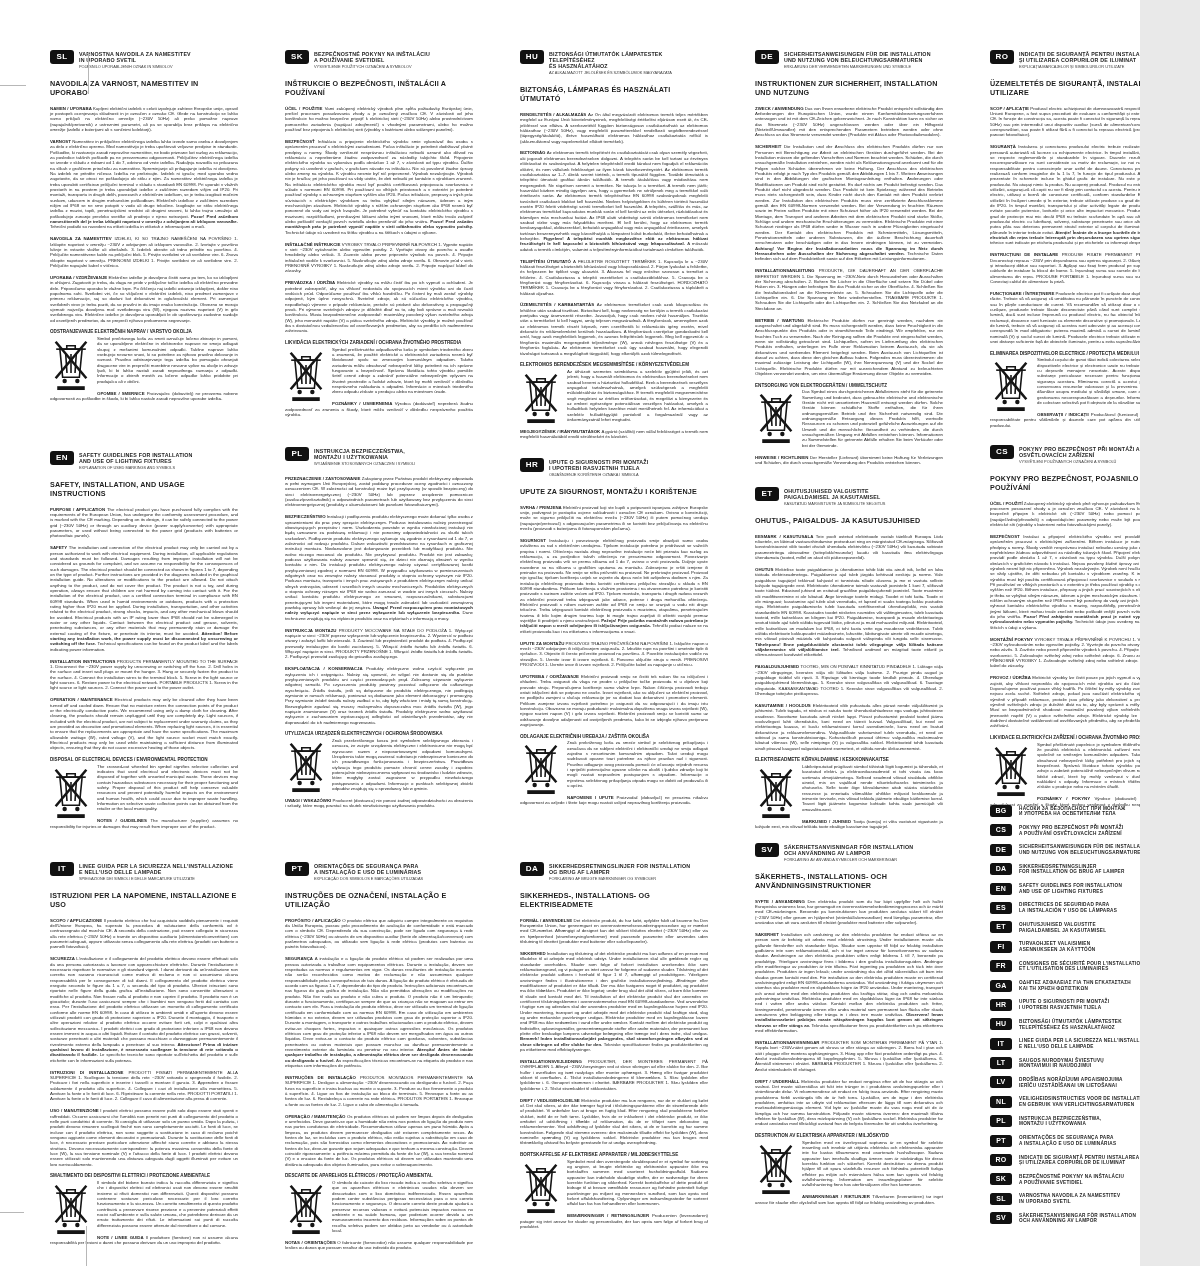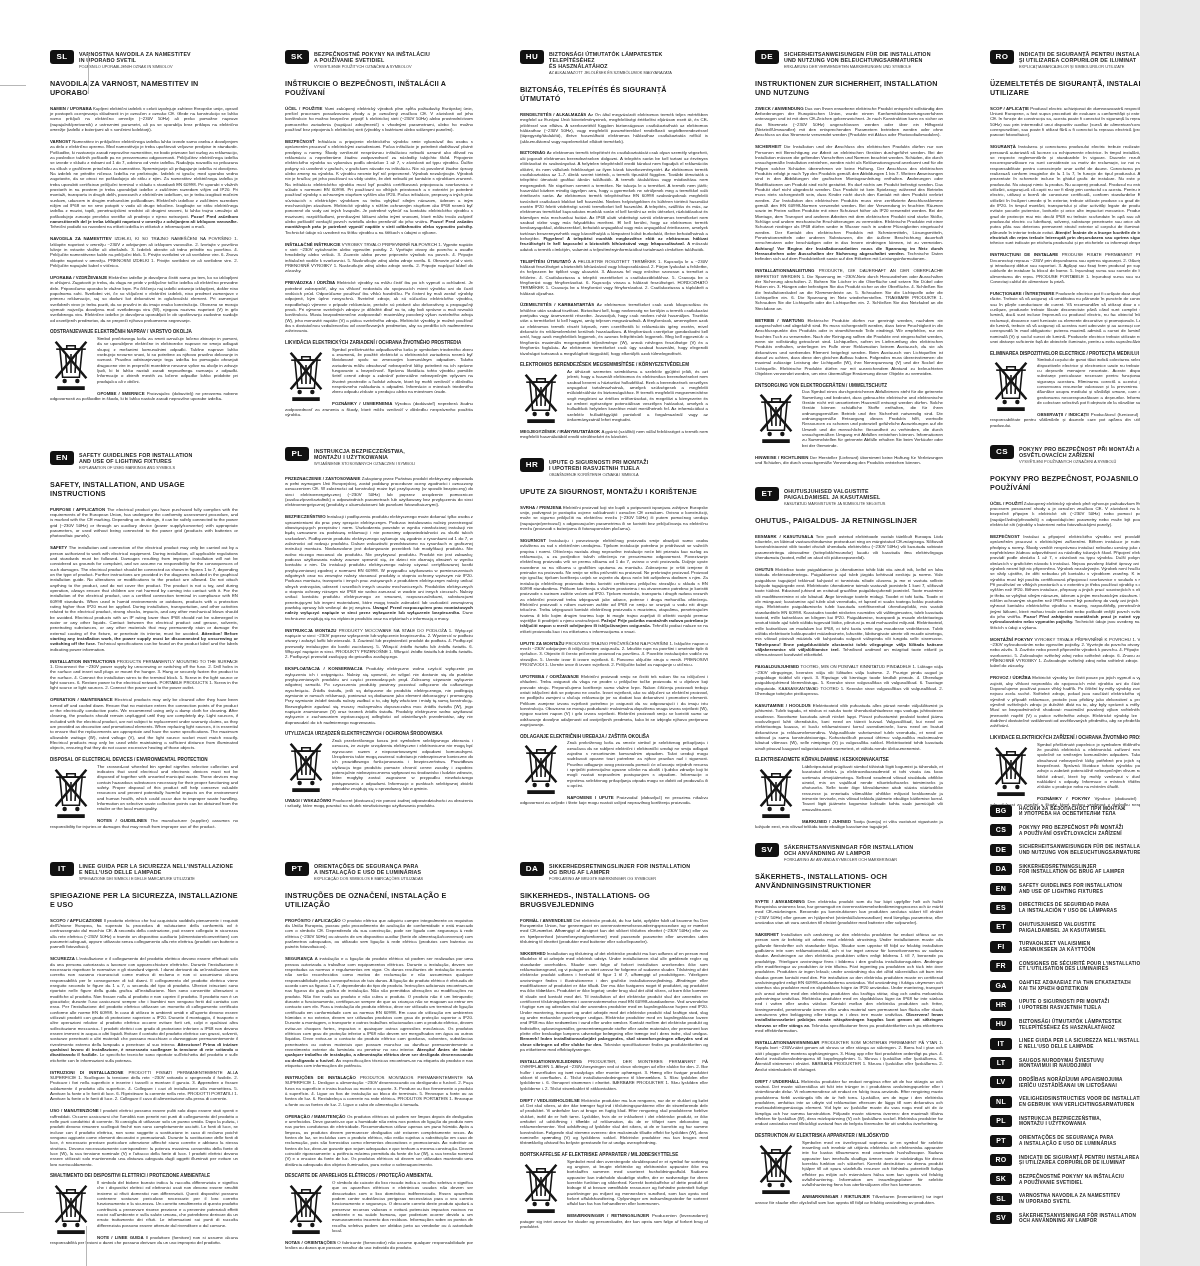--- a/index.html
+++ b/index.html
@@ -111,21 +111,21 @@
         <div class="sec-head">
           <span class="badge">IT</span>
           <span class="head-text">
             <span class="head-title">
               <div>LINEE GUIDA PER LA SICUREZZA NELL'INSTALLAZIONE</div>
               <div>E NELL'USO DELLE LAMPADE</div>
             </span>
             <span class="head-sub">SPIEGAZIONE DEI SIMBOLI E DELLE MARCATURE UTILIZZATE</span>
           </span>
         </div>
-        <div class="sec-title">SPIEGAZIONE PER LA SICUREZZA, INSTALLAZIONE E USO</div>
+        <div class="sec-title">ISTRUZIONI PER LA NAPOMENE, INSTALLAZIONE E USO</div>
         <p class="body"><b>SCOPO / APPLICAZIONE </b>Il prodotto elettrico che hai acquistato soddisfa pienamente i requisiti dell'Unione Europea, ha superato la procedura di valutazione della conformità ed è contrassegnato dal marchio CE. A seconda della costruzione, può essere collegato in sicurezza alla rete elettrica (~230V 50Hz) o tramite un dispositivo ausiliario (alimentatore/convertitore) con parametri adeguati, oppure utilizzato senza collegamento alla rete elettrica (prodotti con batterie o pannelli fotovoltaici). </p>
         <p class="body"><b>SICUREZZA </b>L'installazione e il collegamento del prodotto elettrico devono essere effettuati solo da una persona autorizzata a lavorare con apparecchiature elettriche. Durante l'installazione è necessario rispettare le normative e gli standard vigenti. I danni derivanti da un'installazione non corretta non saranno riconosciuti come motivo di reclamo e non ci assumiamo alcuna responsabilità per le conseguenze di tali danni. Il collegamento del prodotto elettrico viene eseguito secondo le figure da 1 a 7, a seconda del tipo di prodotto. Ulteriori istruzioni sono riportate nelle figure della guida grafica all'installazione. Non sono consentite alterazioni o modifiche al prodotto. Non fissare nulla al prodotto e non coprire il prodotto. Il prodotto non è un giocattolo; durante l'uso assicurarsi sempre che i bambini non vengano feriti dal contatto con esso. Per l'installazione del prodotto elettrico utilizzare un morsetto di collegamento certificato conforme alle norme EN 60998. In caso di utilizzo in ambienti umidi e all'aperto devono essere utilizzati prodotti con grado di protezione superiore a IP20. Durante il montaggio, il trasporto e altre operazioni relative al prodotto elettrico occorre evitare forti urti, colpi e qualsiasi altra sollecitazione meccanica. I prodotti elettrici con grado di protezione inferiore a IP68 non devono essere immersi in acqua o altri liquidi. Evitare il contatto del prodotto elettrico con grassi, solventi, sostanze penetranti o altri materiali che possano macchiare o danneggiare permanentemente il rivestimento esterno della lampada o penetrare al suo interno. <b>Attenzione! Prima di iniziare qualsiasi lavoro di installazione, è necessario scollegare la tensione di rete svitando o disattivando il fusibile. </b>Le specifiche tecniche sono riportate sull'etichetta del prodotto e sulle etichette con le informazioni sulla potenza.</p>
         <p class="body"><b>ISTRUZIONI DI INSTALLAZIONE </b>PRODOTTI FISSATI PERMANENTEMENTE ALLA SUPERFICIE 1. Scollegare la tensione della rete ~230V svitando o spegnendo il fusibile. 2. Praticare i fori nella superficie e inserire i tasselli o montare il gancio. 3. Appendere o fissare saldamente il prodotto alla superficie. 4. Collegare i cavi di installazione alla morsettiera. 5. Avvitare la fonte o le fonti di luce. 6. Ripristinare la corrente nella rete. PRODOTTI PORTATILI 1. Avvitare la fonte o le fonti di luce. 2. Collegare il cavo di alimentazione alla presa di corrente. </p>
         <p class="body"><b>USO / MANUTENZIONE </b>I prodotti elettrici possono essere puliti solo dopo essere stati spenti e raffreddati. Occorre assicurarsi che l'umidità non penetri nei punti di collegamento del prodotto o nelle parti conduttrici di corrente. Si consiglia di utilizzare solo un panno umido. Dopo la pulizia, i prodotti devono rimanere scollegati finché non sono completamente asciutti. Le fonti di luce, se incluse con il prodotto elettrico, non sono soggette a sostituzione in caso di reclamo poiché vengono aggiunte come elementi decorativi e promozionali. Durante la sostituzione delle fonti di luce, è necessario prestare particolare attenzione affinché siano corrette e abbiano la stessa struttura. Devono necessariamente corrispondere: la potenza massima consentita della fonte di luce (W), la sua tensione nominale (V) e l'attacco della fonte di luce. I prodotti elettrici devono essere utilizzati solo mantenendo una distanza adeguata dagli oggetti illuminati per evitare un loro surriscaldamento. </p>
         <div class="disposal">
           <div class="disp-head">SMALTIMENTO DEI DISPOSITIVI ELETTRICI / PROTEZIONE AMBIENTALE</div>
           <p class="body"><span class="weee">
               <svg viewBox="0 0 34 50" width="36" height="53" xmlns="http://www.w3.org/2000/svg">
                 <g fill="none" stroke="#151515" stroke-width="1.5">
                   <path d="M6.5 10.5 h21 l-2.6 26.5 h-15.8 z"></path>
@@ -266,21 +266,21 @@
         <div class="sec-head">
           <span class="badge">HU</span>
           <span class="head-text">
             <span class="head-title">
               <div>BIZTONSÁGI ÚTMUTATÓK LÁMPATESTEK TELEPÍTÉSÉHEZ</div>
               <div>ÉS HASZNÁLATÁHOZ</div>
             </span>
             <span class="head-sub">AZ ALKALMAZOTT JELÖLÉSEK ÉS SZIMBÓLUMOK MAGYARÁZATA</span>
           </span>
         </div>
-        <div class="sec-title">BIZTONSÁG, TELEPÍTÉS ÉS SIGURANȚĂ ÚTMUTATÓ</div>
+        <div class="sec-title">BIZTONSÁG, LÁMPARAS ÉS HASZNÁLATI ÚTMUTATÓ</div>
         <p class="body"><b>RENDELTETÉS / ALKALMAZÁS </b>Az Ön által megvásárolt elektromos termék teljes mértékben megfelel az Európai Unió követelményeinek, megfelelőségi értékelési eljáráson esett át, és CE-jelöléssel van ellátva. A szerkezetétől függően biztonságosan csatlakoztatható az elektromos hálózathoz (~230V 50Hz), vagy megfelelő paraméterekkel rendelkező segédberendezéssel (tápegység/átalakító), illetve használható elektromos hálózathoz csatlakoztatás nélkül is (akkumulátorral vagy napelemekkel ellátott termékek). </p>
         <p class="body"><b>BIZTONSÁG </b>Az elektromos termék telepítését és csatlakoztatását csak olyan személy végezheti, aki jogosult elektromos berendezéseken dolgozni. A telepítés során be kell tartani az érvényes előírásokat és szabványokat. A helytelen telepítésből eredő károkat nem fogadjuk el reklamációs okként, és nem vállalunk felelősséget az ilyen károk következményeiért. Az elektromos termék csatlakoztatása az 1–7. ábrák szerint történik, a termék típusától függően. További útmutatók a telepítési útmutató grafikai ábráin találhatók. A termék átalakítása vagy módosítása nem megengedett. Ne rögzítsen semmit a termékre. Ne takarja le a terméket. A termék nem játék; használat közben mindig ügyeljen arra, hogy a gyermekek ne sérüljenek meg a termékkel való érintkezés során. Az elektromos termék telepítéséhez EN 60998 szabványoknak megfelelő tanúsított csatlakozó blokkot kell használni. Nedves helyiségekben és kültéren történő használat esetén IP20 feletti védettségi szintű termékeket kell használni. A telepítés, szállítás és más, az elektromos termékkel kapcsolatos munkák során el kell kerülni az erős ütéseket, rázkódásokat és bármilyen más mechanikai hatást. Az IP68 alatti védettségi szintű elektromos termékeket nem szabad vízbe vagy más folyadékba meríteni. El kell kerülni, hogy az elektromos termék kenőanyagokkal, oldószerekkel, behatoló anyagokkal vagy más anyagokkal érintkezzen, amelyek tartósan beszennyezhetik vagy károsíthatják a lámpatest külső burkolatát, illetve behatolhatnak a belsejébe. <b>Figyelem! A telepítési munkák megkezdése előtt az elektromos hálózat feszültségét le kell kapcsolni a biztosíték kihúzásával vagy lekapcsolásával. </b>A műszaki adatok a termék címkéjén, valamint a teljesítményinformációkat tartalmazó címkéken találhatók.</p>
         <p class="body"><b>TELEPÍTÉSI ÚTMUTATÓ </b>A FELÜLETRE RÖGZÍTETT TERMÉKEK 1. Kapcsolja le a ~230V hálózati feszültséget a biztosíték kihúzásával vagy kikapcsolásával. 2. Fúrjon lyukakat a felületbe, és helyezzen be tipliket vagy akasztót. 3. Akassza fel vagy erősítse szorosan a terméket a felületre. 4. Csatlakoztassa a telepítő vezetékeket a csatlakozóblokkhoz. 5. Csavarja be a fényforrást vagy fényforrásokat. 6. Kapcsolja vissza a hálózati feszültséget. HORDOZHATÓ TERMÉKEK 1. Csavarja be a fényforrást vagy fényforrásokat. 2. Csatlakoztassa a tápkábelt a hálózati aljzathoz. </p>
         <p class="body"><b>ÜZEMELTETÉS / KARBANTARTÁS </b>Az elektromos termékeket csak azok kikapcsolása és lehűlése után szabad tisztítani. Biztosítani kell, hogy nedvesség ne kerüljön a termék csatlakozási pontjaiba vagy áramvezető részeibe. Javasoljuk, hogy csak nedves ruhát használjon. Tisztítás után a termékeket ki kell hagyni, amíg teljesen megszáradnak. A fényforrások, amennyiben azok az elektromos termék részét képezik, nem cserélhetők ki reklamációs igény esetén, mivel dekoratív és reklámelemként kerülnek hozzáadásra. A fényforrások cseréjekor gondoskodni kell arról, hogy azok megfelelőek legyenek, és azonos felépítésűek legyenek. Meg kell egyezniük: a fényforrás maximális megengedett teljesítménye (W), annak névleges feszültsége (V) és a fényforrás foglalata. Az elektromos termékeket csak úgy szabad használni, hogy elegendő távolságot tartsanak a megvilágított tárgyaktól, hogy elkerüljék azok túlmelegedését. </p>
         <div class="disposal">
           <div class="disp-head">ELEKTROMOS BERENDEZÉSEK MEGSEMMISÍTÉSE / KÖRNYEZETVÉDELEM</div>
           <p class="body"><span class="weee">
               <svg viewBox="0 0 34 50" width="36" height="53" xmlns="http://www.w3.org/2000/svg">
                 <g fill="none" stroke="#151515" stroke-width="1.5">
                   <path d="M6.5 10.5 h21 l-2.6 26.5 h-15.8 z"></path>
@@ -342,21 +342,21 @@
         <div class="sec-head">
           <span class="badge">DA</span>
           <span class="head-text">
             <span class="head-title">
               <div>SIKKERHEDSRETNINGSLINJER FOR INSTALLATION</div>
               <div>OG BRUG AF LAMPER</div>
             </span>
             <span class="head-sub">FORKLARING AF BRUGTE MÆRKNINGER OG SYMBOLER</span>
           </span>
         </div>
-        <div class="sec-title">SIKKERHEDS-, INSTALLATIONS- OG BRUGSVEJLEDNING</div>
+        <div class="sec-title">SIKKERHEDS-, INSTALLATIONS- OG ELEKTRISEADMETE</div>
         <p class="body"><b>FORMÅL / ANVENDELSE </b>Det elektriske produkt, du har købt, opfylder fuldt ud kravene fra Den Europæiske Union, har gennemgået en overensstemmelsesvurderingsprocedure og er mærket med CE-mærket. Afhængigt af designet kan det sikkert tilsluttes elnettet (~230V 50Hz) eller via en hjælpeenhed (strømforsyning/omformer) med passende parametre eller anvendes uden tilslutning til elnettet (produkter med batterier eller solcellepaneler). </p>
         <p class="body"><b>SIKKERHED </b>Installation og tilslutning af det elektriske produkt må kun udføres af en person med tilladelse til at arbejde med elektrisk udstyr. Under installationen skal alle gældende regler og standarder overholdes. Skader som følge af forkert installation anerkendes ikke som reklamationsgrund, og vi påtager os intet ansvar for følgerne af sådanne skader. Tilslutning af det elektriske produkt udføres i henhold til figur 1 til 7, afhængigt af produkttypen. Yderligere anvisninger findes i illustrationerne i den grafiske installationsvejledning. Ændringer eller modifikationer af produktet er ikke tilladt. Der må ikke fastgøres noget til produktet, og produktet må ikke tildækkes. Produktet er ikke legetøj; under brug skal det altid sikres, at børn ikke kommer til skade ved kontakt med det. Til installation af det elektriske produkt skal der anvendes en certificeret tilslutningsklemme i overensstemmelse med EN 60998-standarderne. Ved anvendelse i fugtige rum og udendørs skal der anvendes produkter med en kapslingsklasse højere end IP20. Under montering, transport og andet arbejde med det elektriske produkt skal kraftige stød, slag og andre mekaniske påvirkninger undgås. Elektriske produkter med en kapslingsklasse lavere end IP68 må ikke nedsænkes i vand eller andre væsker. Kontakt mellem det elektriske produkt og fedtstoffer, opløsningsmidler, gennemtrængende stoffer eller andre materialer, der permanent kan plette eller beskadige lampens udvendige belægning eller trænge ind i dens indre, skal undgås. <b>Bemærk! Inden installationsarbejdet påbegyndes, skal strømforsyningen afbrydes ved at skrue sikringen ud eller slukke for den. </b>Tekniske specifikationer findes på produktetiketten og på etiketterne med effektoplysninger.</p>
         <p class="body"><b>INSTALLATIONSVEJLEDNING </b>PRODUKTER, DER MONTERES PERMANENT PÅ OVERFLADEN 1. Afbryd ~230V-forsyningen ved at skrue sikringen ud eller slukke for den. 2. Bor huller i overfladen og isæt rawlplugs eller monter ophænget. 3. Hæng eller fastgør produktet sikkert til overfladen. 4. Tilslut installationsledningerne til klemrækken. 5. Skru lyskilden eller lyskilderne i. 6. Genopret strømmen i elnettet. BÆRBARE PRODUKTER 1. Skru lyskilden eller lyskilderne i. 2. Tilslut strømkablet til stikkontakten. </p>
         <p class="body"><b>DRIFT / VEDLIGEHOLDELSE </b>Elektriske produkter må kun rengøres, når de er slukket og kølet af. Det skal sikres, at der ikke trænger fugt ind i tilslutningspunkterne eller de strømførende dele af produktet. Vi anbefaler kun at bruge en fugtig klud. Efter rengøring skal produkterne forblive slukket, indtil de er helt tørre. Lyskilder, hvis de er inkluderet i det elektriske produkt, er ikke omfattet af udskiftning i tilfælde af reklamation, da de er tilføjet som dekorative og reklameelementer. Ved udskiftning af lyskilder skal det sikres, at de er korrekte og har samme konstruktion. Følgende skal stemme overens: den maksimale tilladte effekt for lyskilden (W), dens nominelle spænding (V) og lyskildens sokkel. Elektriske produkter må kun bruges med tilstrækkelig afstand fra belyste genstande for at undgå overophedning. </p>
         <div class="disposal">
           <div class="disp-head">BORTSKAFFELSE AF ELEKTRISKE APPARATER / MILJØBESKYTTELSE</div>
           <p class="body"><span class="weee">
               <svg viewBox="0 0 34 50" width="36" height="53" xmlns="http://www.w3.org/2000/svg">
                 <g fill="none" stroke="#151515" stroke-width="1.5">
                   <path d="M6.5 10.5 h21 l-2.6 26.5 h-15.8 z"></path>
@@ -420,21 +420,21 @@
         <div class="sec-head">
           <span class="badge">ET</span>
           <span class="head-text">
             <span class="head-title">
               <div>OHUTUSJUHISED VALGUSTITE</div>
               <div>PAIGALDAMISEL JA KASUTAMISEL</div>
             </span>
             <span class="head-sub">KASUTATUD MÄRGISTUSTE JA SÜMBOLITE SELGITUS</span>
           </span>
         </div>
-        <div class="sec-title">OHUTUS-, PAIGALDUS- JA RETNINGSLINJER</div>
+        <div class="sec-title">OHUTUS-, PAIGALDUS- JA KASUTUSJUHISED</div>
         <p class="body"><b>EESMÄRK / KASUTUSALA </b>Teie poolt ostetud elektritoode vastab täielikult Euroopa Liidu nõuetele, on läbinud vastavushindamise protseduuri ning on märgistatud CE-märgisega. Sõltuvalt konstruktsioonist võib toodet ohutult ühendada elektrivõrku (~230V 50Hz) või kasutada sobivate parameetritega abiseadme (toiteplokk/muundur) kaudu või kasutada ilma elektrivõrguga ühendamata (tooted, millel on akud või päikesepaneelid). </p>
         <p class="body"><b>OHUTUS </b>Elektrilise toote paigaldamise ja ühendamise tohib läbi viia ainult isik, kellel on luba töötada elektriseadmetega. Paigaldamise ajal tuleb järgida kehtivaid eeskirju ja norme. Vale paigalduse tagajärjel tekkinud kahjusid ei tunnistata nõude alusena ja me ei vastuta selliste kahjude tagajärgede eest. Elektritoote ühendamine toimub vastavalt joonistele 1 kuni 7, sõltuvalt toote tüübist. Edasised juhised on esitatud graafilise paigaldusjuhendi joonistel. Toote muutmine või modifitseerimine ei ole lubatud. Ärge kinnitage tootele midagi. Toodet ei tohi katta. Toode ei ole mänguasi; kasutamise ajal tuleb alati veenduda, et lapsed ei saaks tootega kokku puutudes viga. Elektritoote paigaldamiseks tuleb kasutada sertifitseeritud ühendusplokki, mis vastab standarditele EN 60998. Kasutades toodet niisketes ruumides või välitingimustes, tuleb kasutada tooteid, mille kaitseklass on kõrgem kui IP20. Paigaldamise, transpordi ja muude elektritootega seotud tööde ajal tuleb vältida tugevaid lööke, põrutusi ja muid mehaanilisi mõjusid. Elektritooteid, mille kaitseklass on madalam kui IP68, ei tohi kasta vette ega muudesse vedelikesse. Tuleb vältida elektritoote kokkupuudet määrdeainete, lahustite, läbitungivate ainete või muude ainetega, mis võivad püsivalt määrida või kahjustada valgusti välispinda või tungida selle sisemusse. <b>Tähelepanu! Enne paigaldustööde alustamist tuleb võrgupinge välja lülitada kaitsme väljakeeramise või väljalülitamise teel. </b>Tehnilised andmed on märgitud toote etiketil ja võimsusteavet kandvatel etikettidel.</p>
         <p class="body"><b>PAIGALDUSJUHISED </b>TOOTED, MIS ON PÜSIVALT KINNITATUD PINDADELE 1. Lülitage välja ~230V võrgupinge, keerates välja või lülitades välja kaitsme. 2. Puurige pinda augud ja paigaldage tüüblid või riputi. 3. Riputage või kinnitage toode kindlalt pinnale. 4. Ühendage paigaldusjuhtmed klemmliistuga. 5. Keerake sisse valgusallikas või valgusallikad. 6. Taastage võrgutoide. KAASASKANTAVAD TOOTED 1. Keerake sisse valgusallikas või valgusallikad. 2. Ühendage toitejuhe pistikupessa. </p>
         <p class="body"><b>KASUTAMINE / HOOLDUS </b>Elektritooteid võib puhastada alles pärast nende väljalülitamist ja jahtumist. Tuleb tagada, et niiskus ei satuks toote ühenduskohtadesse ega vooluga juhtivatesse osadesse. Soovitame kasutada ainult niisket lappi. Pärast puhastamist peaksid tooted jääma vooluvõrgust lahti ühendatuks, kuni need on täiesti kuivad. Valg­usallikad, kui need on elektritootega kaasas, ei kuulu reklamatsiooni korral asendamisele, kuna need on lisatud dekoratiivse ja reklaamelemendina. Valgusallikate vahetamisel tuleb veenduda, et need on sobivad ja sama konstruktsiooniga. Kohustuslikult peavad ühtima: valgusallika maksimaalne lubatud võimsus (W), selle nimipinge (V) ja valgusallika sokkel. Elektritooteid tohib kasutada ainult piisaval kaugusel valgustatavatest esemetest, et vältida nende ülekuumenemist. </p>
         <div class="disposal">
           <div class="disp-head">ELEKTRISEADMETE KÕRVALDAMINE / KESKKONNAKAITSE</div>
           <p class="body"><span class="weee">
               <svg viewBox="0 0 34 50" width="36" height="53" xmlns="http://www.w3.org/2000/svg">
                 <g fill="none" stroke="#151515" stroke-width="1.5">
                   <path d="M6.5 10.5 h21 l-2.6 26.5 h-15.8 z"></path>

